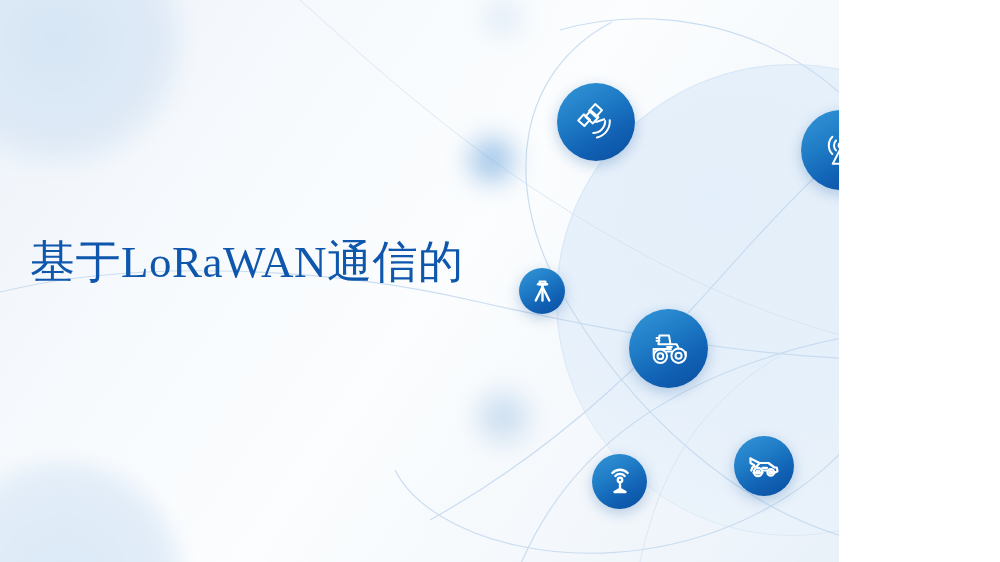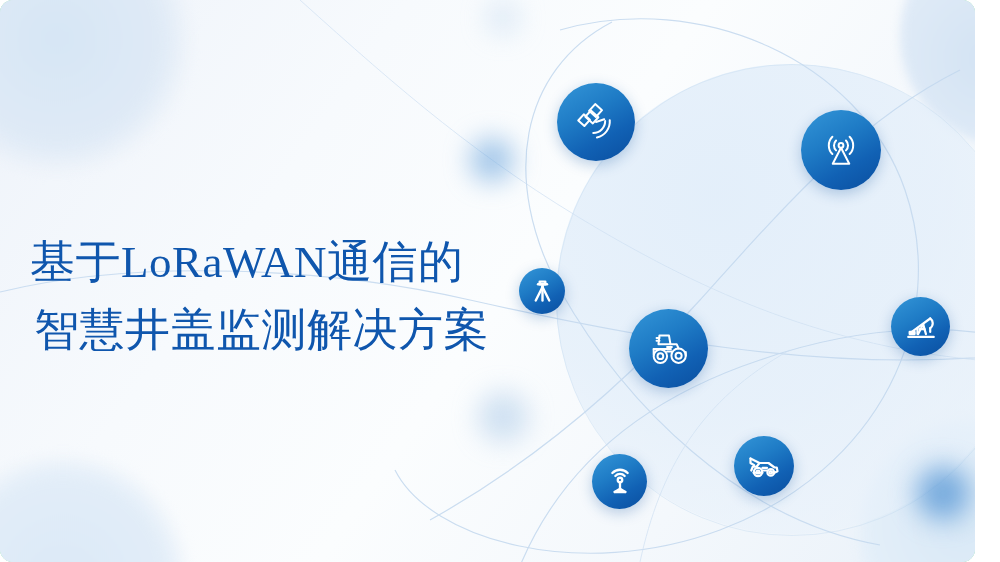--- a/index.html
+++ b/index.html
@@ -1,23 +1,22 @@
 <!DOCTYPE html>
 <html><head>
 <meta charset="utf-8">
 <style>
   html,body{margin:0;padding:0;background:#ffffff;}
   body{font-family:"Liberation Sans", sans-serif;}
 
   .slide{
     position:relative;
-    width:975px;height:562px;
+    width:839px;height:562px;
     overflow:hidden;
     background:#22c55e;
-    border-radius:13px;
   }
 
   
   .bg-base{
     position:absolute;inset:0;
     background:
       linear-gradient(125deg,#eef3fa 0%,#f7fafd 30%,#fbfdfe 52%,#f4f8fc 75%,#e9f1f9 100%);
   }
   .soft{
     position:absolute;border-radius:50%;
@@ -130,21 +129,20 @@
     </g>
   </svg>
 
   <div class="dot dot-a"></div>
   <div class="dot dot-b"></div>
   <div class="dot dot-c"></div>
   <div class="dot dot-d"></div>
 
   <div class="title-block">
     <div class="title-line l1">基于LoRaWAN通信的</div>
-    <div class="title-line l2">智慧井盖监测解决方案</div>
   </div>
 
   <div class="node n-satellite">
     <span>
       <svg width="44" height="44" viewBox="0 0 48 48" fill="none" stroke="#ffffff" stroke-width="2" stroke-linecap="round" stroke-linejoin="round">
         <rect x="18.5" y="6.5" width="10" height="10" transform="rotate(42 23.5 11.5)"></rect>
         <rect x="6.5" y="17.5" width="9" height="9" transform="rotate(42 11 22)"></rect>
         <rect x="14" y="14" width="11" height="9" transform="rotate(42 19.5 18.5)"></rect>
         <path d="M24,24 L33,21"></path>
         <path d="M21,36 A13,13 0 0 0 34,23"></path>

